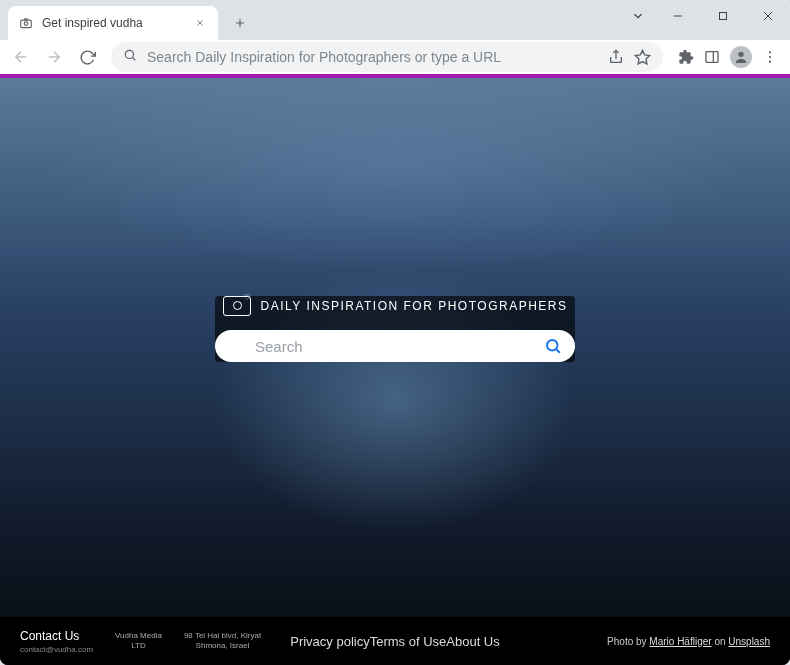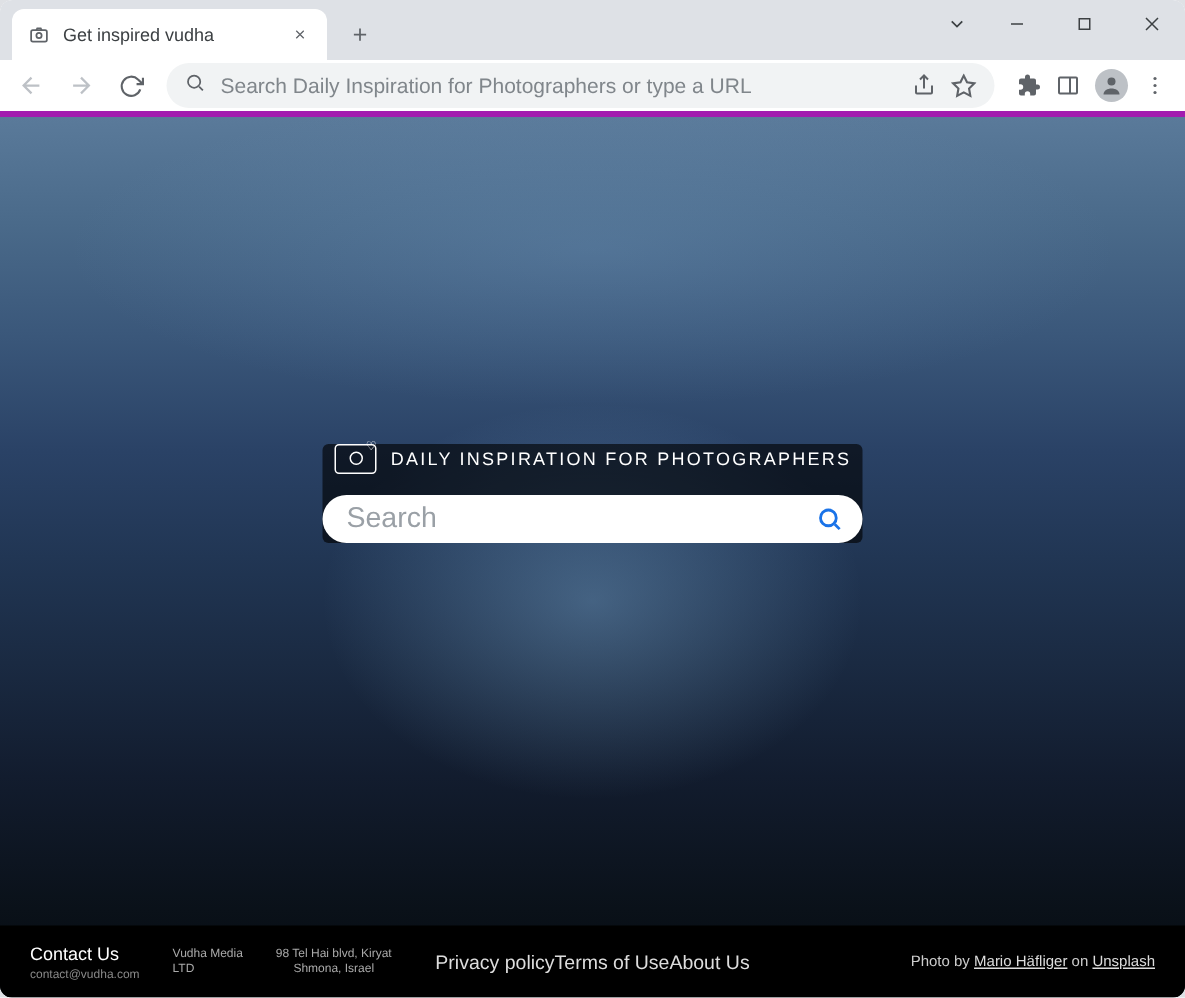--- a/index.html
+++ b/index.html
@@ -234,22 +234,23 @@
       background: #fff;
       border-radius: 16px;
       display: flex;
       align-items: center;
       padding: 0 10px 0 16px;
     }
     .searchbox input {
       flex: 1;
       border: none;
       outline: none;
-      font-size: 19px;
+      font-size: 15px;
       color: #333;
+      margin-left: 24px;
     }
     .searchbox input::placeholder { color: #9aa0a6; }
     .searchbox-btn {
       width: 24px;
       height: 24px;
       display: flex;
       align-items: center;
       justify-content: center;
       color: #1a73e8;
       cursor: pointer;
@@ -264,21 +265,21 @@
       background: #000;
       display: flex;
       align-items: center;
       color: #bbb;
       font-size: 10px;
       padding: 0 20px;
     }
     .footer-left { display: flex; align-items: center; gap: 22px; }
     .contact-us { color: #fff; font-size: 12px; }
     .contact-email { font-size: 8px; color: #888; margin-top: 2px; }
-    .company { font-size: 8px; color: #aaa; text-align: left; line-height: 1.2; }
+    .company { font-size: 8px; color: #aaa; text-align: center; line-height: 1.2; }
     .addr { font-size: 8px; color: #aaa; text-align: center; line-height: 1.2; }
     .footer-center {
       position: absolute;
       left: 50%;
       transform: translateX(-50%);
       display: flex;
       font-size: 13px;
     }
     .footer-center a, .footer-right a { color: #ddd; text-decoration: none; cursor: pointer; }
     .footer-right {

